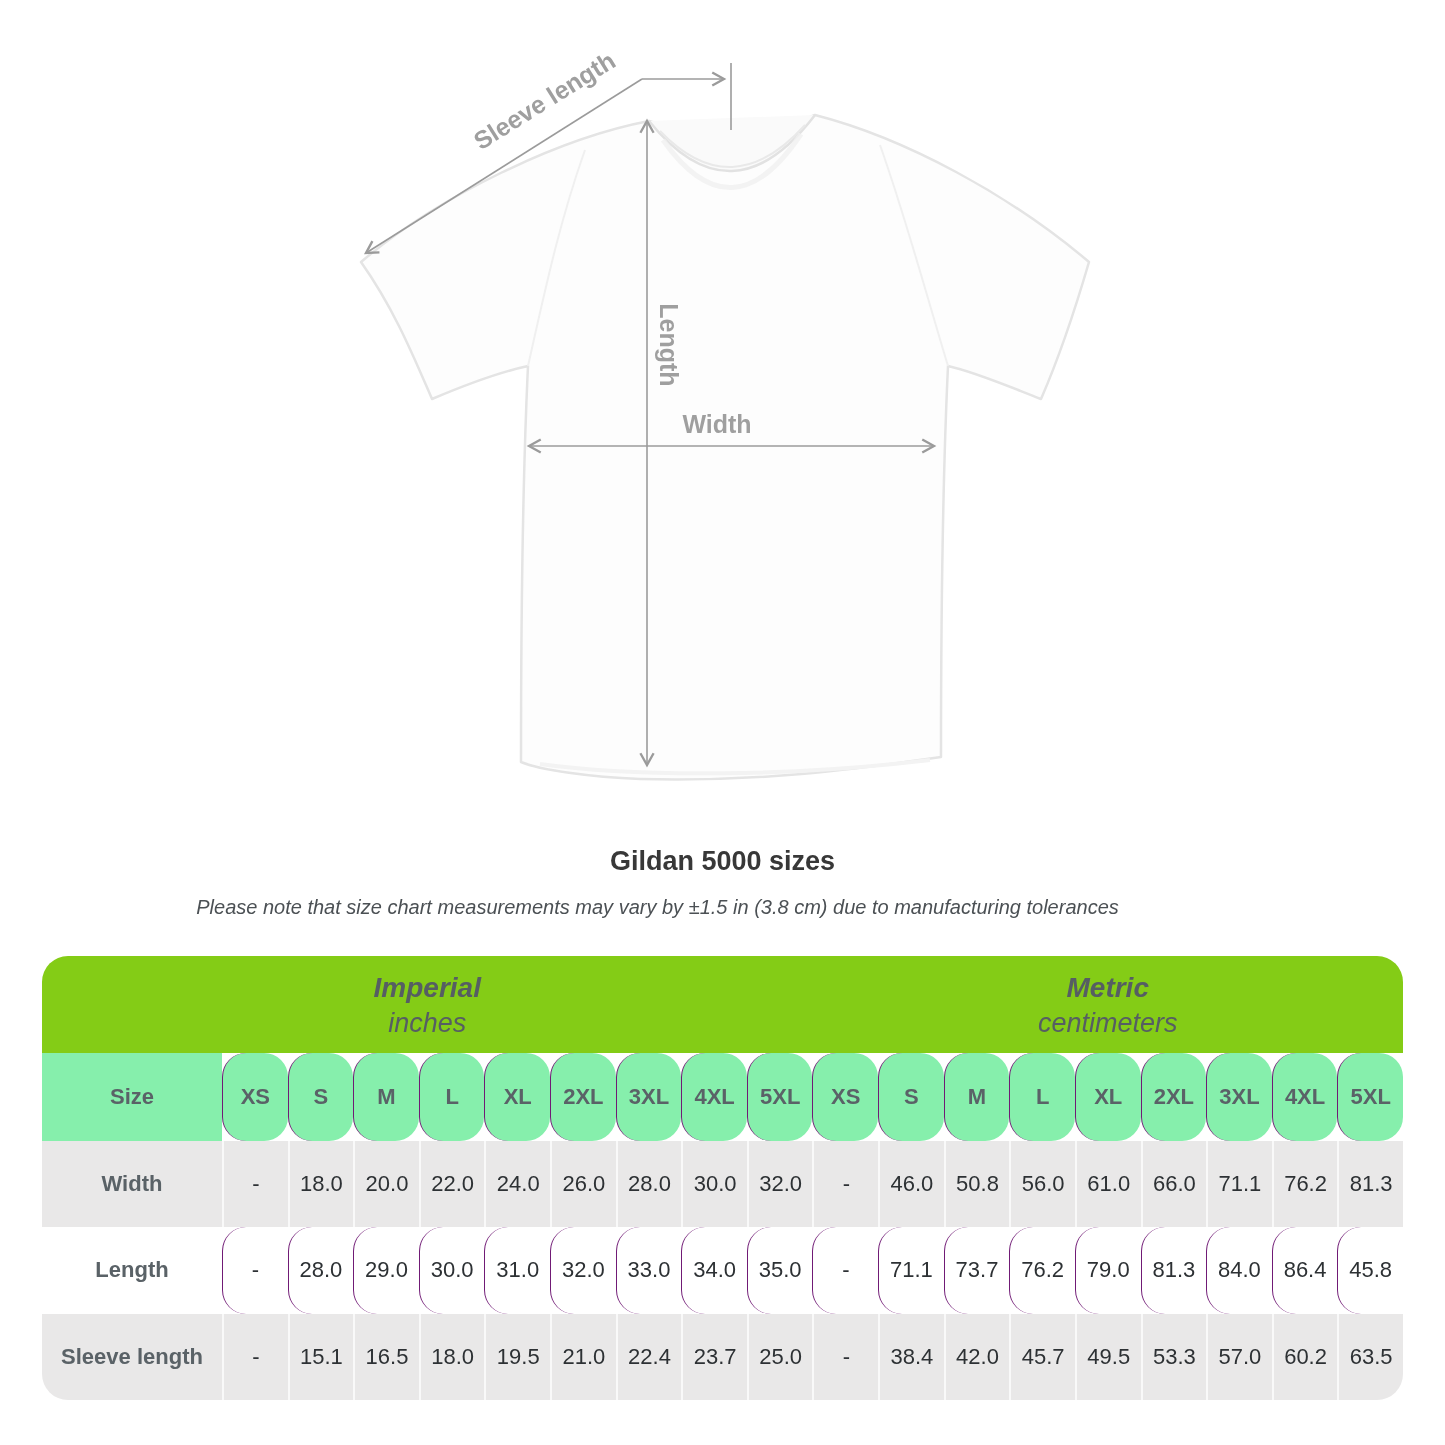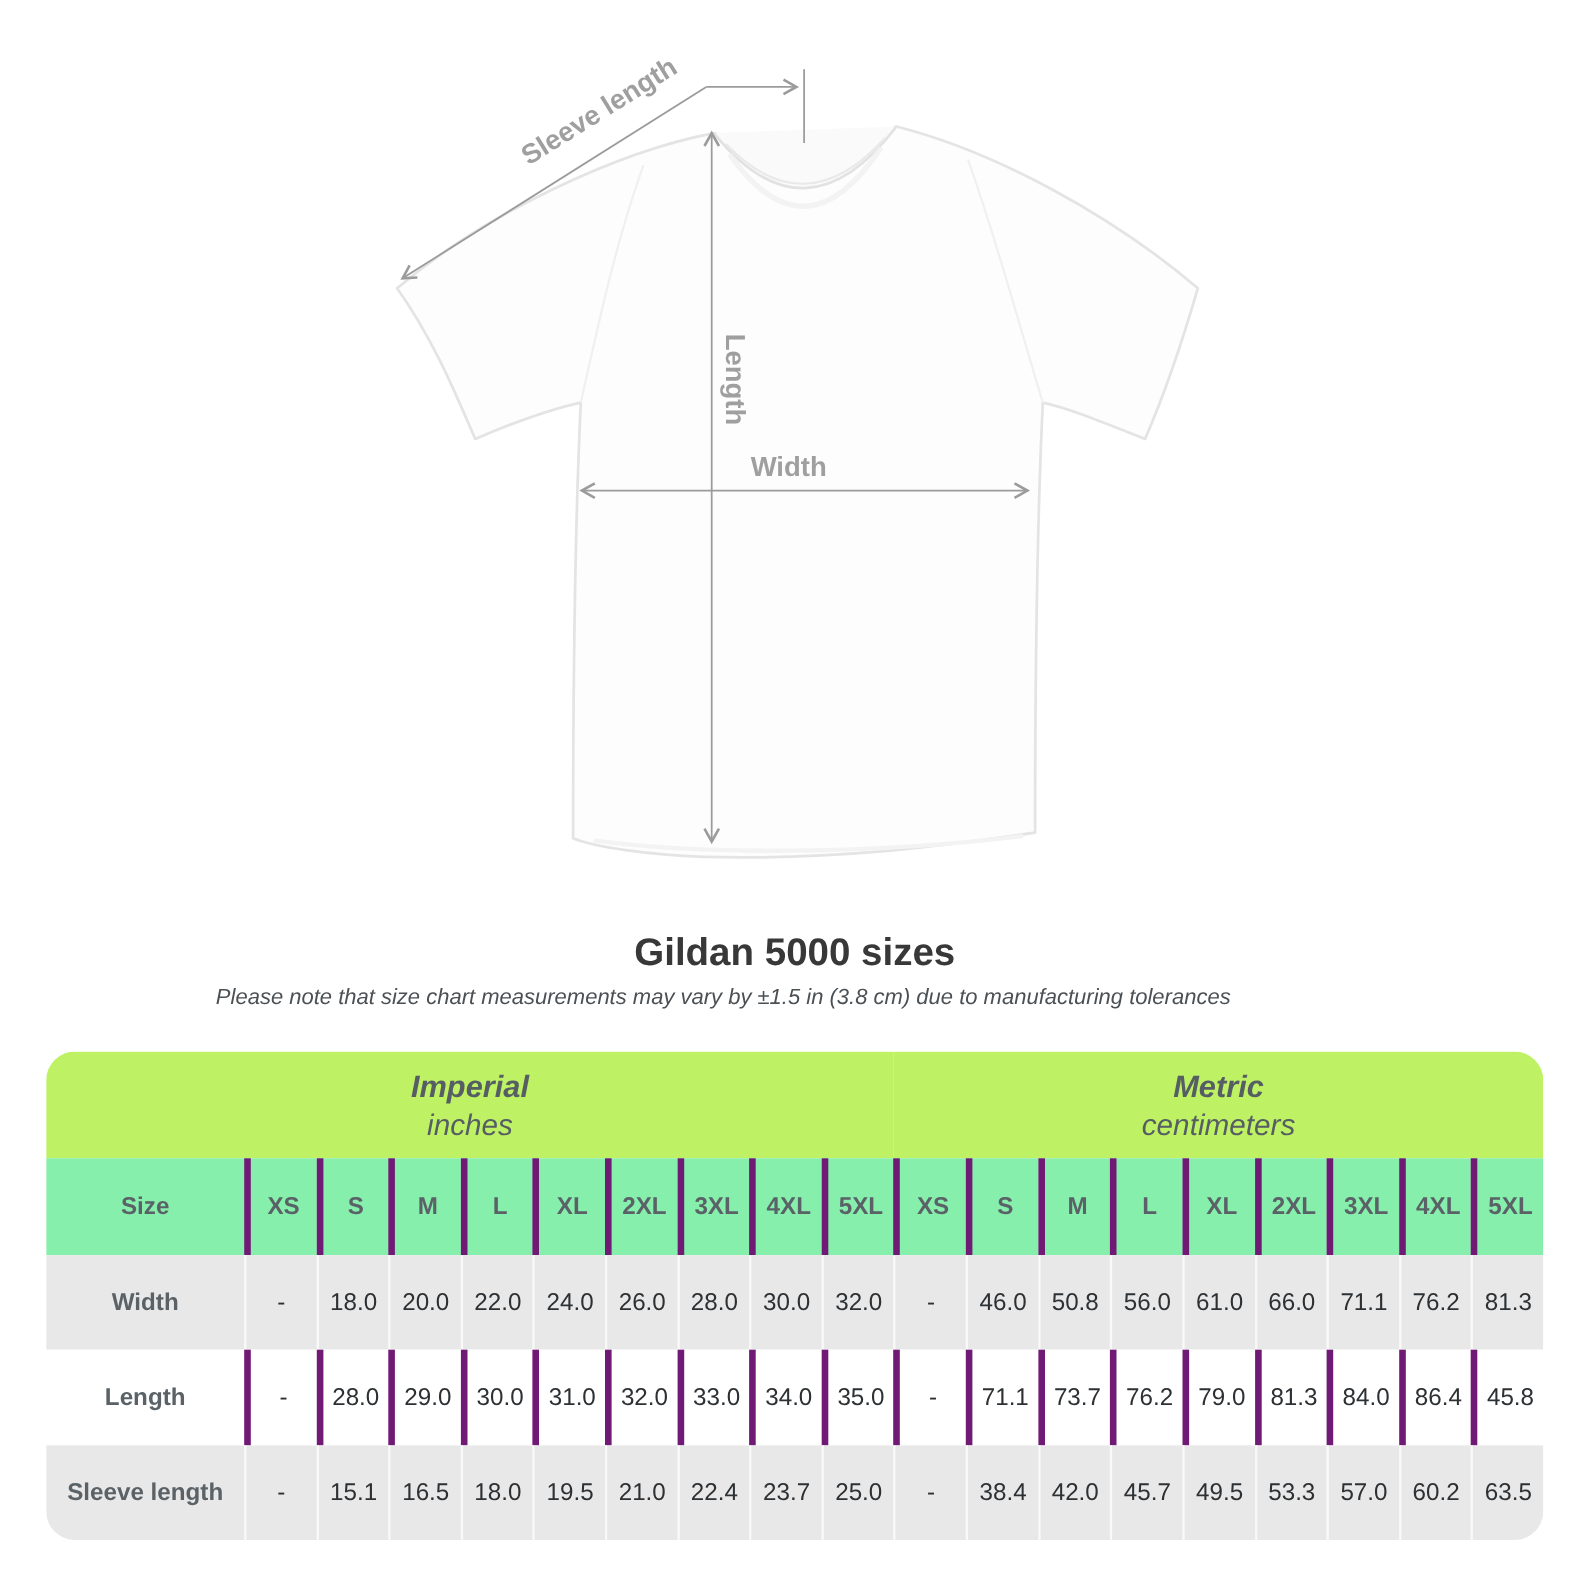--- a/index.html
+++ b/index.html
@@ -2,36 +2,36 @@
 <html><head>
 <meta charset="utf-8">
 <style>
   html,body{margin:0;padding:0;background:#ffffff;}
   .page{position:relative;width:1445px;height:1445px;background:#ffffff;overflow:hidden;
         font-family:"Liberation Sans", sans-serif;}
   
   .diagram{position:absolute;left:0;top:0;width:1445px;height:840px;}
   
   .title{position:absolute;left:0;top:846px;width:1445px;text-align:center;
-         font-size:35px;font-weight:700;color:#383838;}
+         font-size:27px;font-weight:700;color:#383838;}
   .subtitle{position:absolute;left:0;top:896px;width:1315px;text-align:center;
             font-style:italic;font-size:20px;color:#4b5054;}
   
   .tablewrap{position:absolute;left:42px;top:956px;width:1361px;height:444px;
              border-radius:26px;overflow:hidden;}
   table.sizes{width:1361px;height:444px;border-collapse:separate;border-spacing:0;
               table-layout:fixed;}
   table.sizes td{text-align:center;vertical-align:middle;font-size:22px;padding:0;}
-  tr.band td{background:#bef264;height:94px;}
+  tr.band td{background:#84cc16;height:94px;}
   .unit-label{font-size:28px;font-weight:700;font-style:italic;color:#565e63;line-height:1.35;}
   .unit-sub{font-size:27px;font-style:italic;color:#565e63;line-height:1.2;}
   tr.row-size td{background:#86efac;height:86px;}
   tr.row-plain td{background:#ffffff;height:84px;}
   tr.row-shaded td{background:#e9e8e8;height:84px;}
-  tr.row-size td + td, tr.row-plain td + td{border-left:6px solid #701a75;}
+  tr.row-size td + td, tr.row-plain td + td{border-left:1px solid #701a75;border-radius:24px;}
   tr.row-shaded td + td{border-left:2px solid #f9f9f9;}
   td.lbl{font-weight:700;color:#5a6267;}
   td.sz{font-weight:700;color:#5a6267;}
   td.val{color:#2d3134;}
   
   .dim-label{font-family:"Liberation Sans", sans-serif;font-size:25px;font-weight:700;fill:#9f9f9f;}
 </style>
 </head>
 <body>
 

